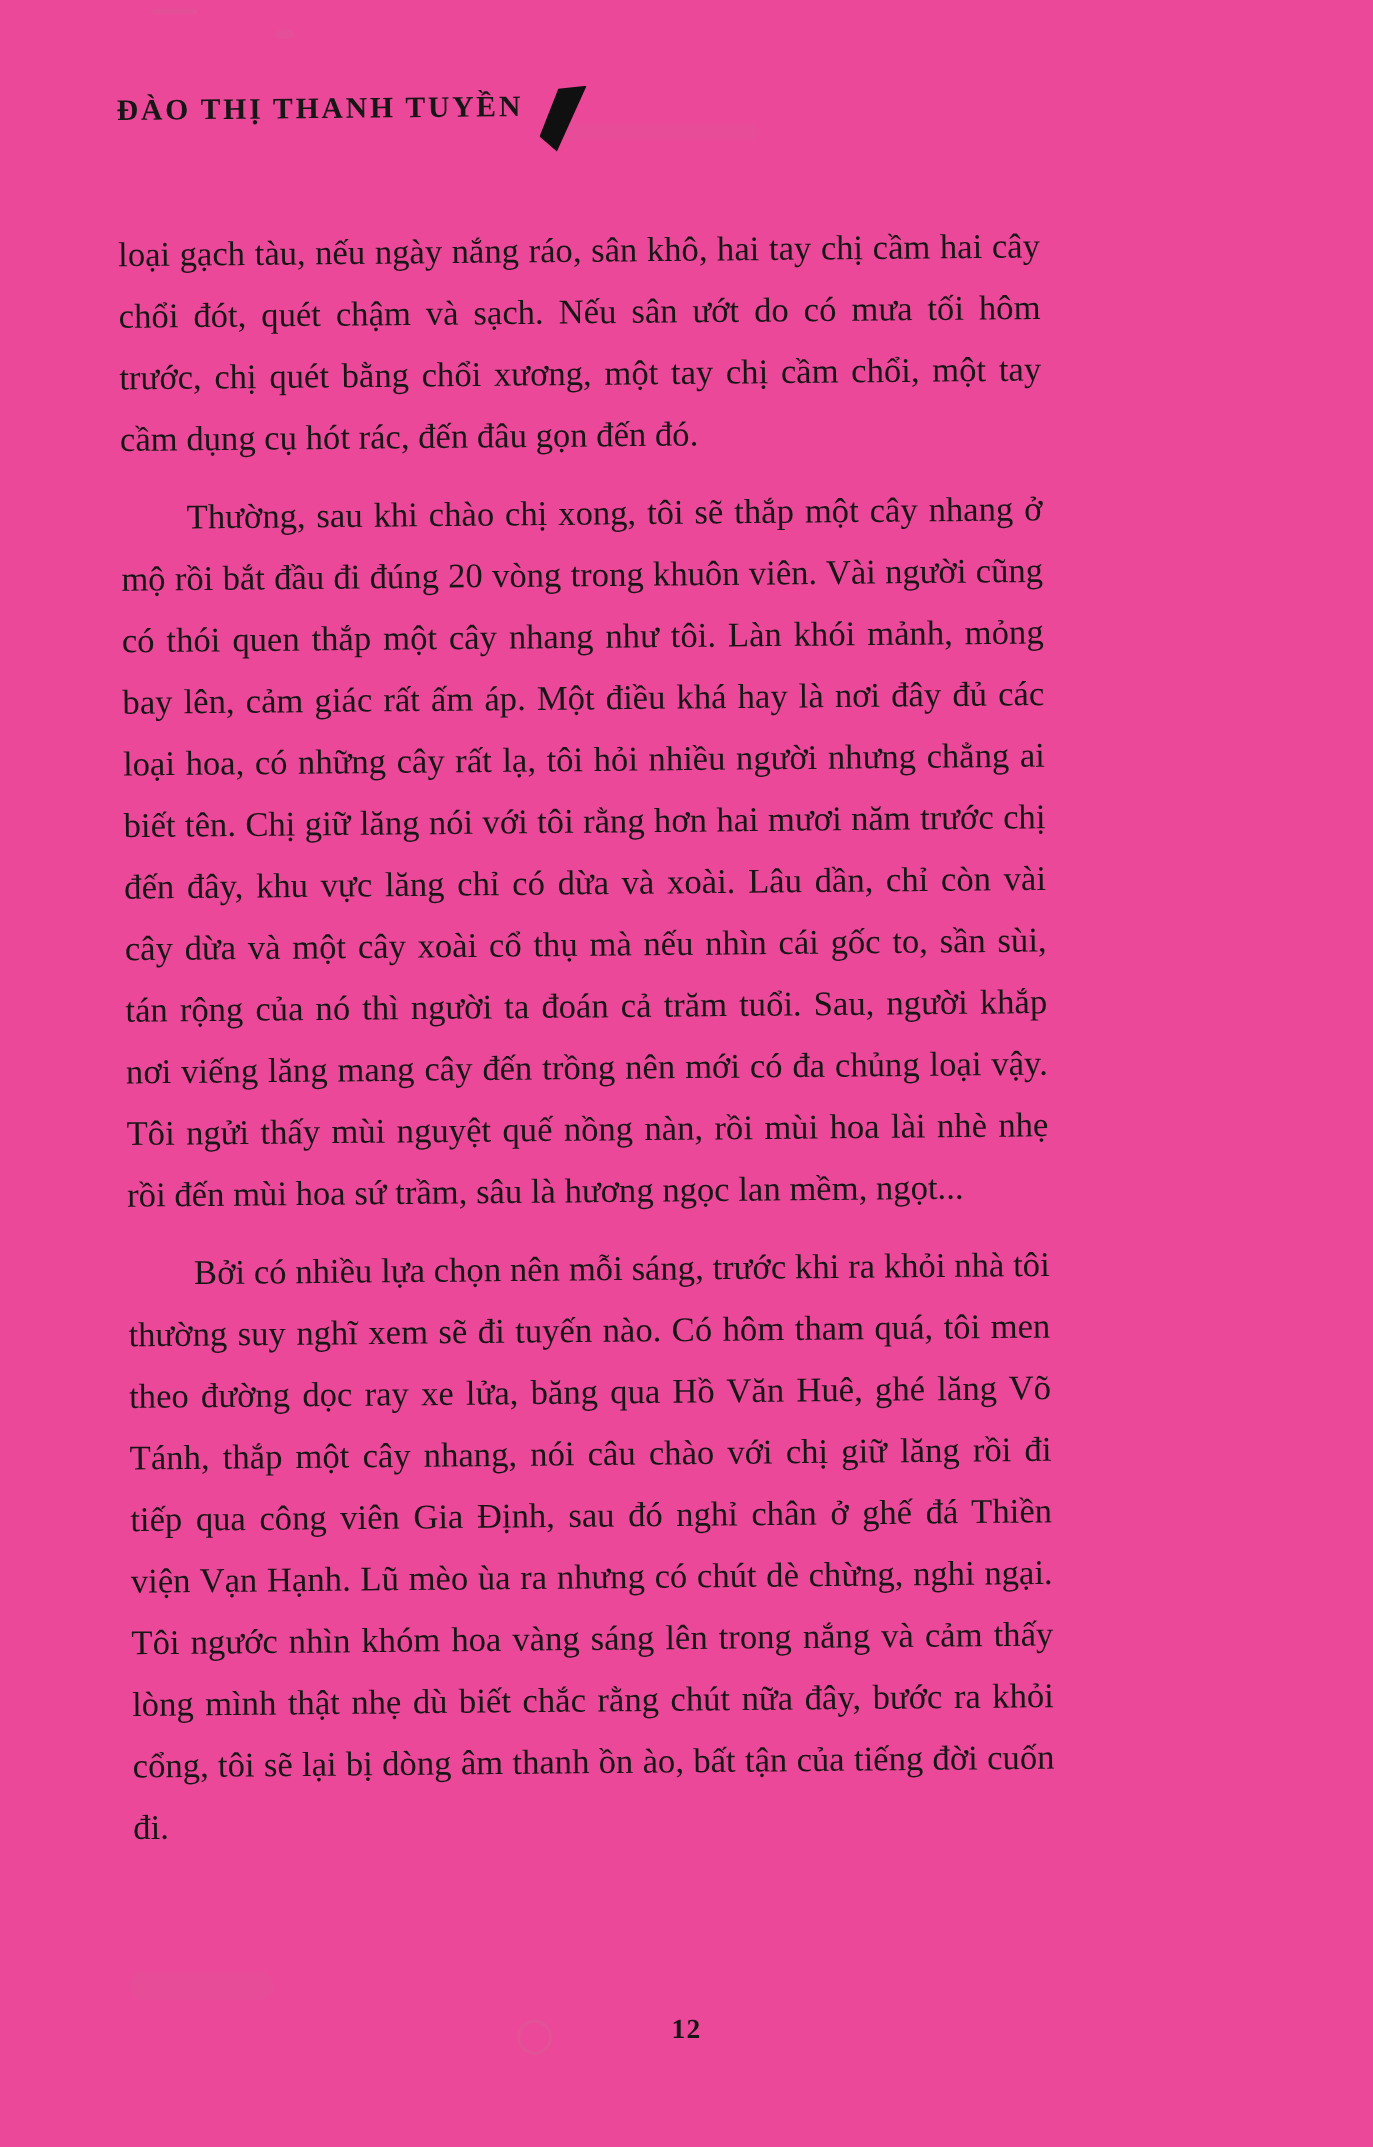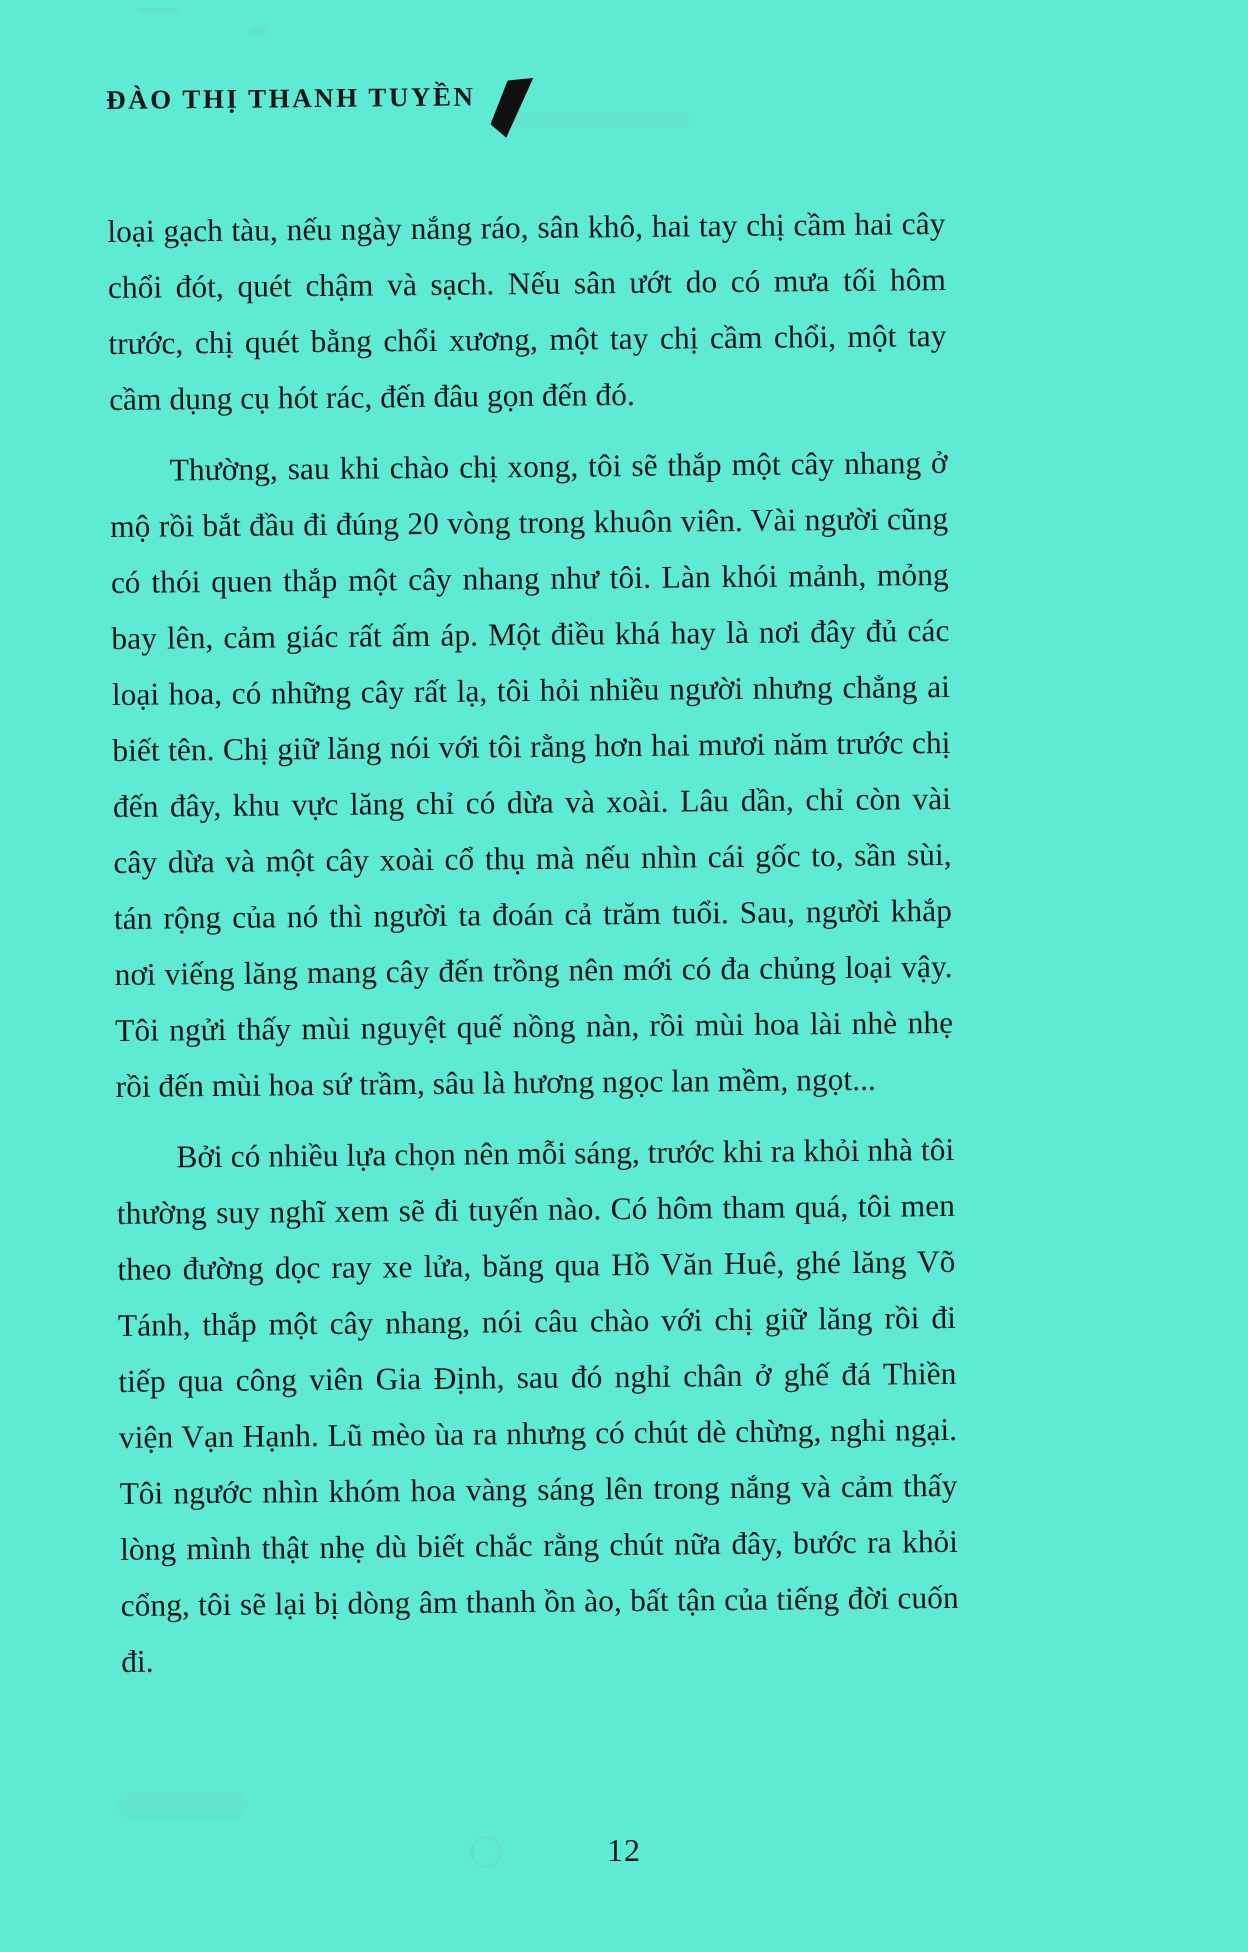--- a/index.html
+++ b/index.html
@@ -5,21 +5,21 @@
   html, body {
     margin: 0;
     padding: 0;
     background: #e8e8e6;
   }
   .page {
     position: relative;
     width: 1248px;
     height: 1952px;
     margin: 0 auto;
-    background: #5eead4;
+    background: #ec4899;
     overflow: hidden;
     font-family: "Liberation Serif", "DejaVu Serif", serif;
     color: #161616;
   }
   .content {
     position: absolute;
     left: 106px;
     top: 84px;
     width: 838px;
     transform: rotate(-0.55deg);
@@ -55,22 +55,22 @@
   .para + .para { margin-top: 15px; }
   .para.indent { text-indent: 60px; }
   .page-footer {
     position: absolute;
     left: 0;
     top: 1832px;
     width: 100%;
     text-align: center;
   }
   .page-number {
-    font-size: 32px;
-    font-weight: 400;
+    font-size: 25px;
+    font-weight: 700;
     letter-spacing: 1px;
   }
   
   .artifact {
     position: absolute;
     pointer-events: none;
     background: #9a9a96;
   }
   .a1 { left: 138px; top: 8px;   width: 42px;  height: 5px;  opacity: .10; border-radius: 3px; }
   .a2 { left: 250px; top: 26px;  width: 18px;  height: 10px; opacity: .08; border-radius: 50%; }

